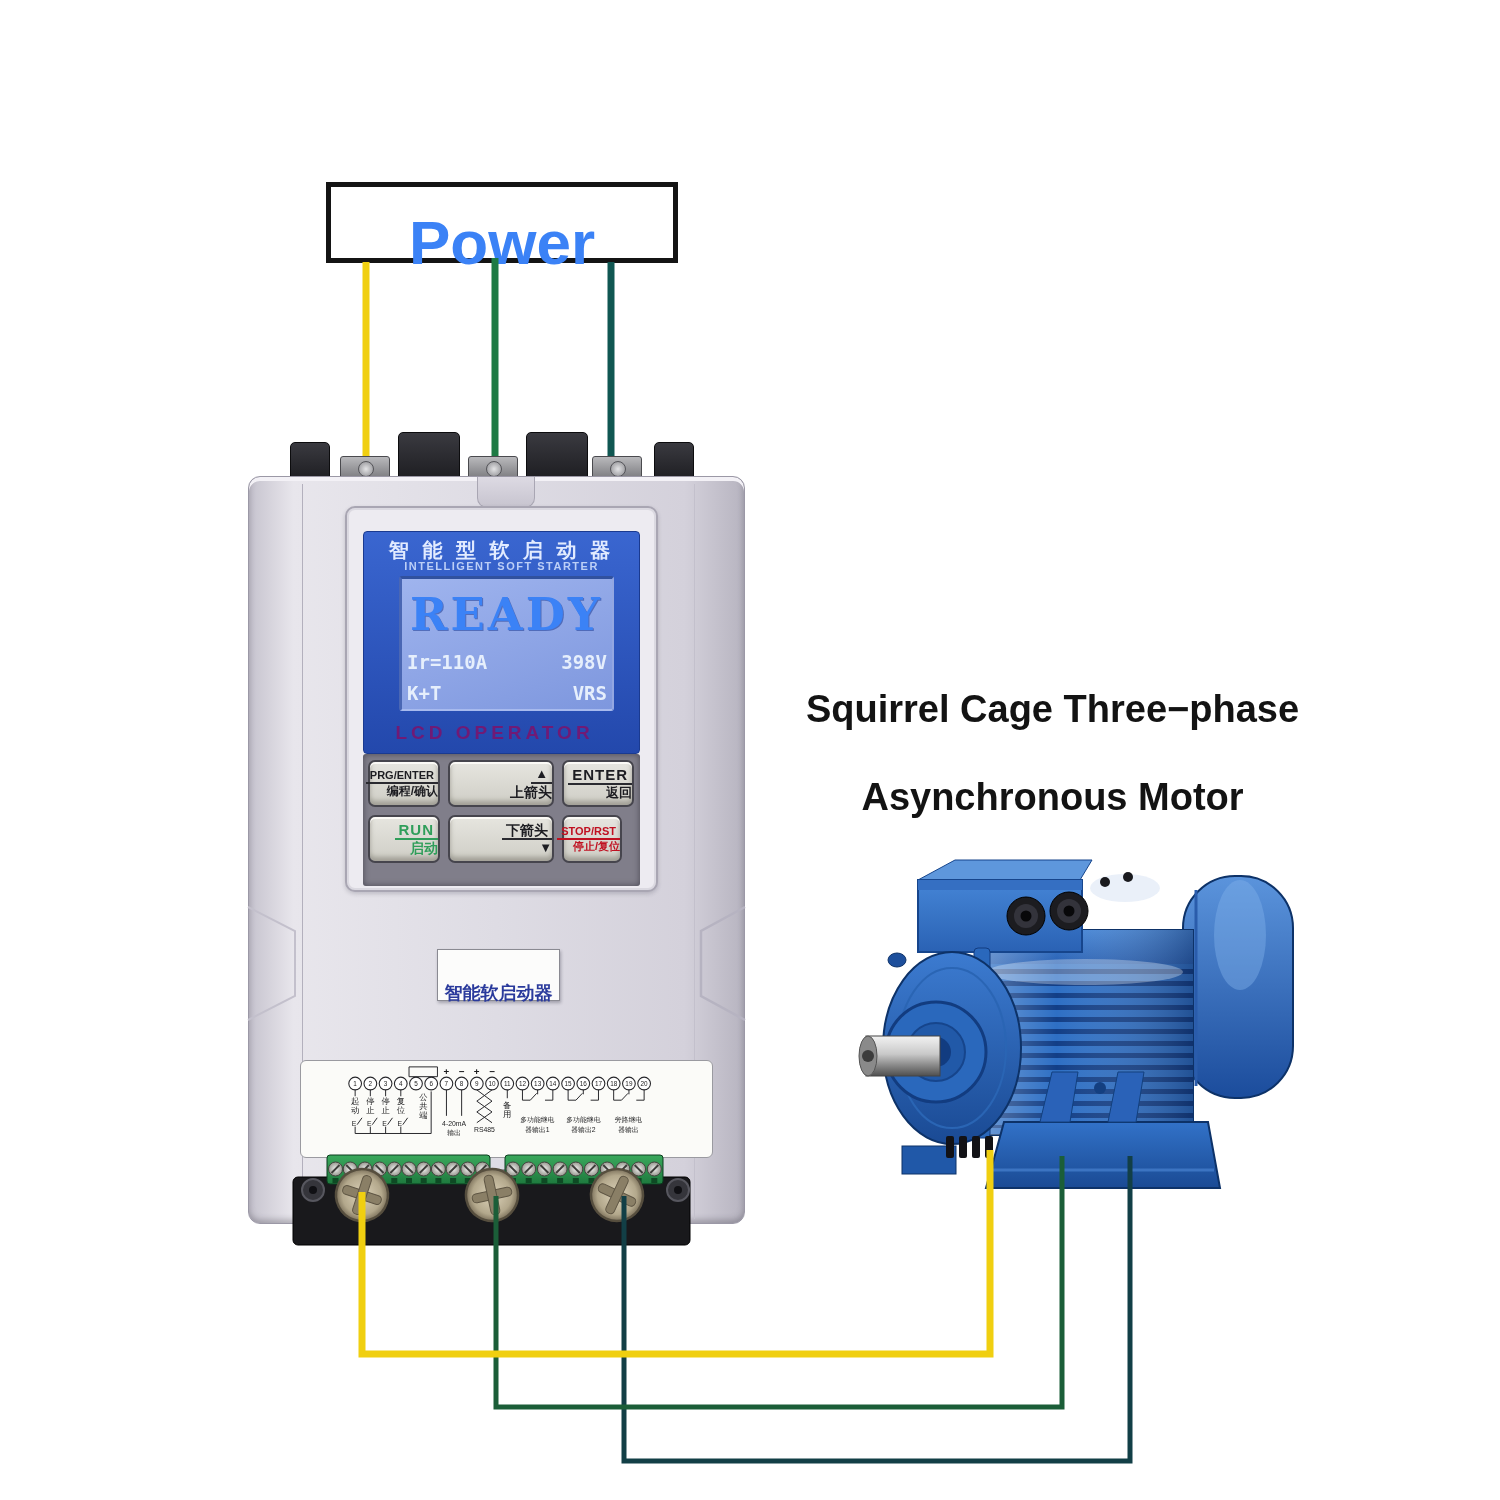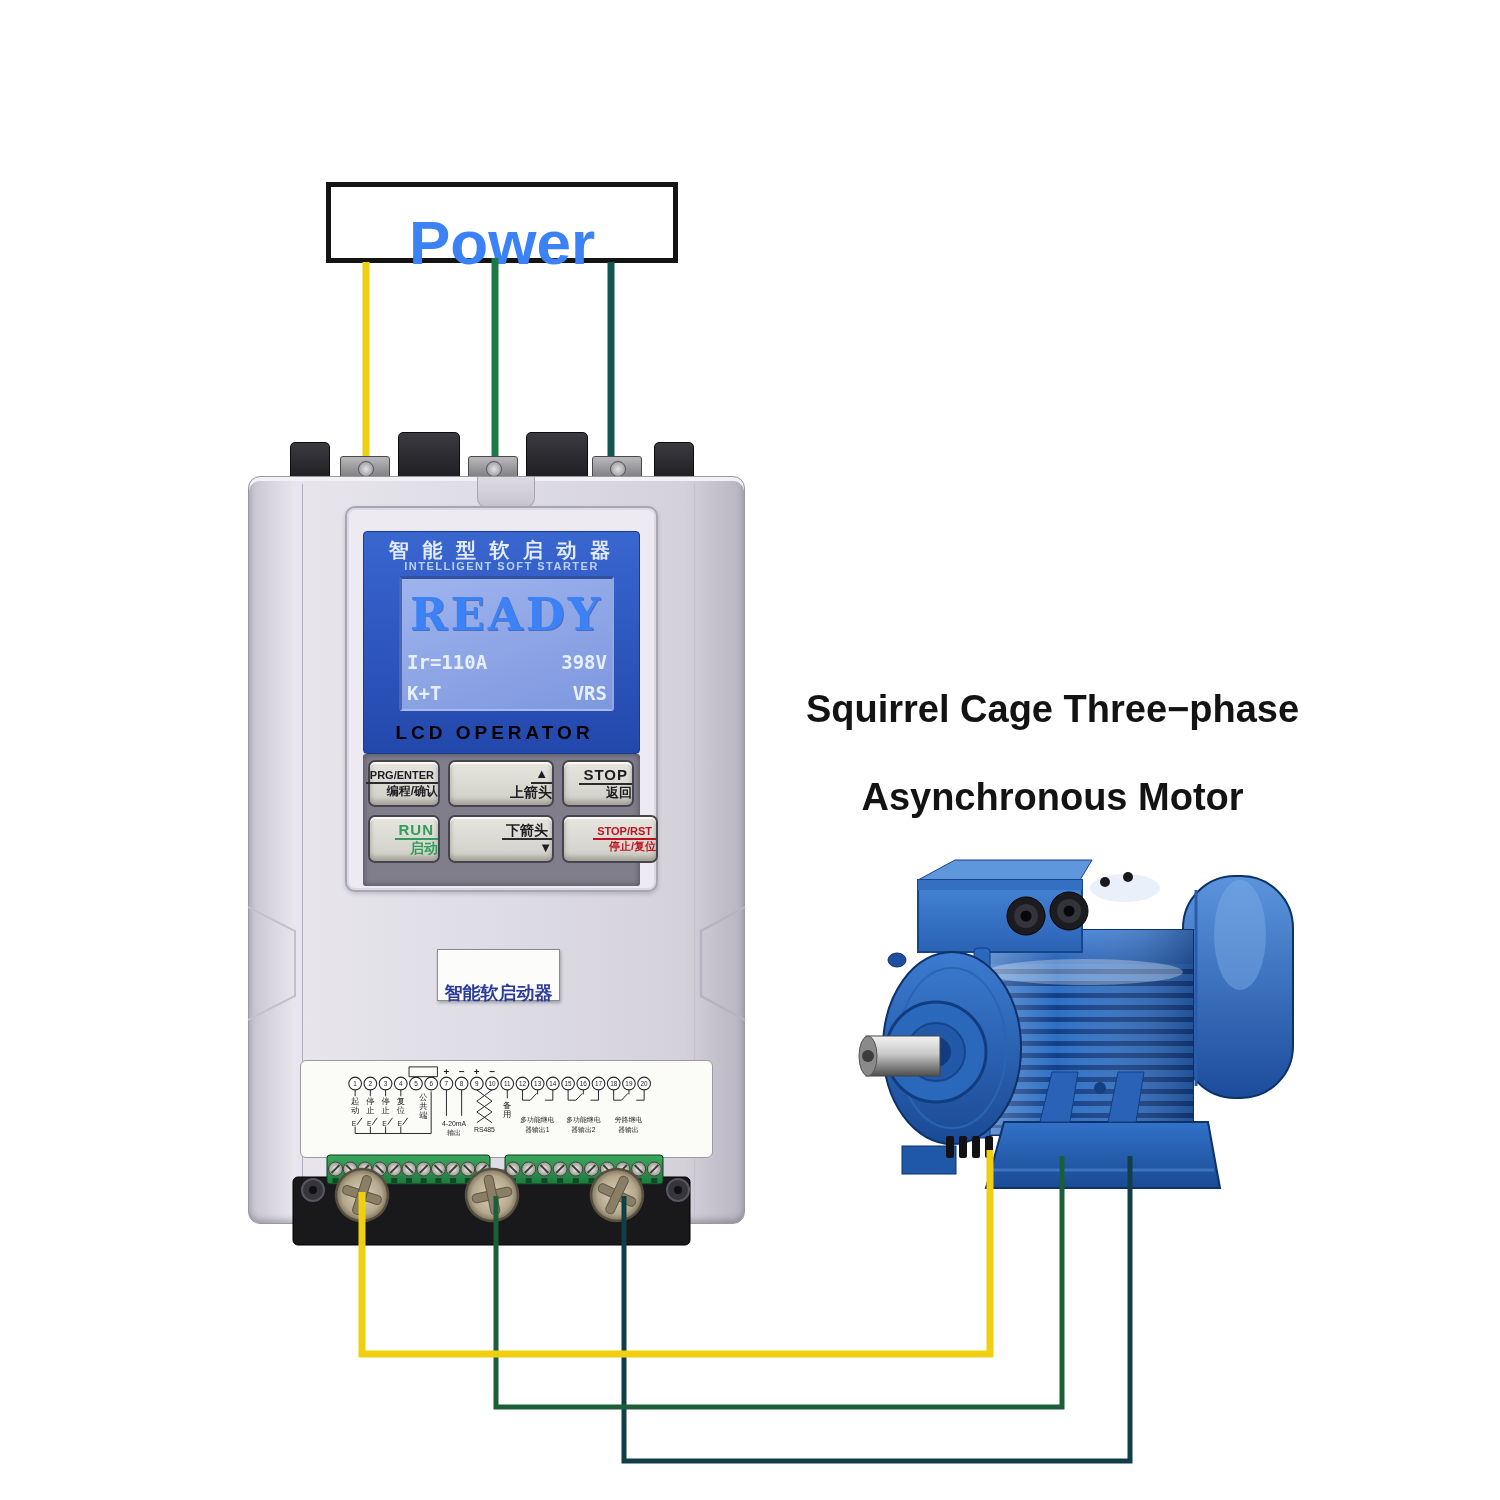--- a/index.html
+++ b/index.html
@@ -48,21 +48,21 @@
        background:linear-gradient(160deg,#9fb4ee,#7e97de);
        border-top:3px solid #31519e;border-left:3px solid #4a67b4;border-right:2px solid #93a7e2;
        border-bottom:2px solid #a7baee;box-sizing:border-box;}
   #lcd-status{left:399px;top:574px;width:215px;text-align:center;font-family:"DejaVu Serif",serif;
               font-size:45px;font-weight:bold;color:#3b82f6;letter-spacing:3px;
               text-shadow:1px 1px 0 rgba(30,60,150,.55);}
   .lcd-row{left:407px;width:200px;display:flex;justify-content:space-between;
            font-family:"DejaVu Sans Mono",monospace;font-size:19px;font-weight:bold;color:#e6effc;}
   #lcd-row1{top:637px;} #lcd-row2{top:668px;}
   #lcd-footer{left:363px;top:708px;width:263px;text-align:center;font-size:19px;font-weight:bold;
-              color:#000000;letter-spacing:4px;}
+              color:#701a75;letter-spacing:4px;}
 
   #keypad{left:363px;top:740px;width:277px;height:132px;background:#807e8a;border-radius:3px;
           box-shadow:inset 0 0 6px rgba(20,20,30,.5);}
   .key{position:absolute;display:flex;flex-direction:column;align-items:flex-end;justify-content:center;
        background:linear-gradient(#e6e5df,#cfcec6);border:2px solid #46454d;border-radius:7px;
        box-shadow:inset 0 2px 0 #fbfaf6, inset 0 -4px 5px #a19f96;box-sizing:border-box;cursor:pointer;}
   .key .top{font-weight:bold;color:#1d1d22;border-bottom:2px solid #2a2a30;padding:0 4px;line-height:1.15;}
   .key .bot{font-weight:bold;color:#1d1d22;line-height:1.2;}
   .key-green .top,.key-green .bot{color:#2f9e5a;border-color:#2f9e5a;}
   .key-red .top,.key-red .bot{color:#c01020;border-color:#c01020;}
@@ -144,32 +144,32 @@
     <div class="abs" id="keypad"></div>
     <div class="key" style="left:368px;top:746px;width:72px;height:47px;">
       <span class="top" style="font-size:11px;">PRG/ENTER</span>
       <span class="bot" style="font-size:12px;">编程/确认</span>
     </div>
     <div class="key" style="left:448px;top:746px;width:106px;height:47px;">
       <span class="top" style="font-size:13px;">▲</span>
       <span class="bot" style="font-size:14px;">上箭头</span>
     </div>
     <div class="key" style="left:562px;top:746px;width:72px;height:47px;">
-      <span class="top" style="font-size:15px;letter-spacing:1px;">STOP</span>
+      <span class="top" style="font-size:15px;letter-spacing:1px;">ENTER</span>
       <span class="bot" style="font-size:13px;">返回</span>
     </div>
     <div class="key key-green" style="left:368px;top:801px;width:72px;height:48px;">
       <span class="top" style="font-size:15px;letter-spacing:1px;">RUN</span>
       <span class="bot" style="font-size:14px;">启动</span>
     </div>
     <div class="key" style="left:448px;top:801px;width:106px;height:48px;">
       <span class="top" style="font-size:14px;">下箭头</span>
       <span class="bot" style="font-size:13px;">▼</span>
     </div>
-    <div class="key key-red" style="left:562px;top:801px;width:96px;height:48px;">
+    <div class="key key-red" style="left:562px;top:801px;width:60px;height:48px;">
       <span class="top" style="font-size:11px;">STOP/RST</span>
       <span class="bot" style="font-size:11px;">停止/复位</span>
     </div>
 
     <div class="abs" id="nameplate">
       <span>智能软启动器</span>
     </div>
 
     <div class="abs" id="tlabel">
       <svg class="tdiag" width="411" height="96" viewBox="0 0 413 98">

